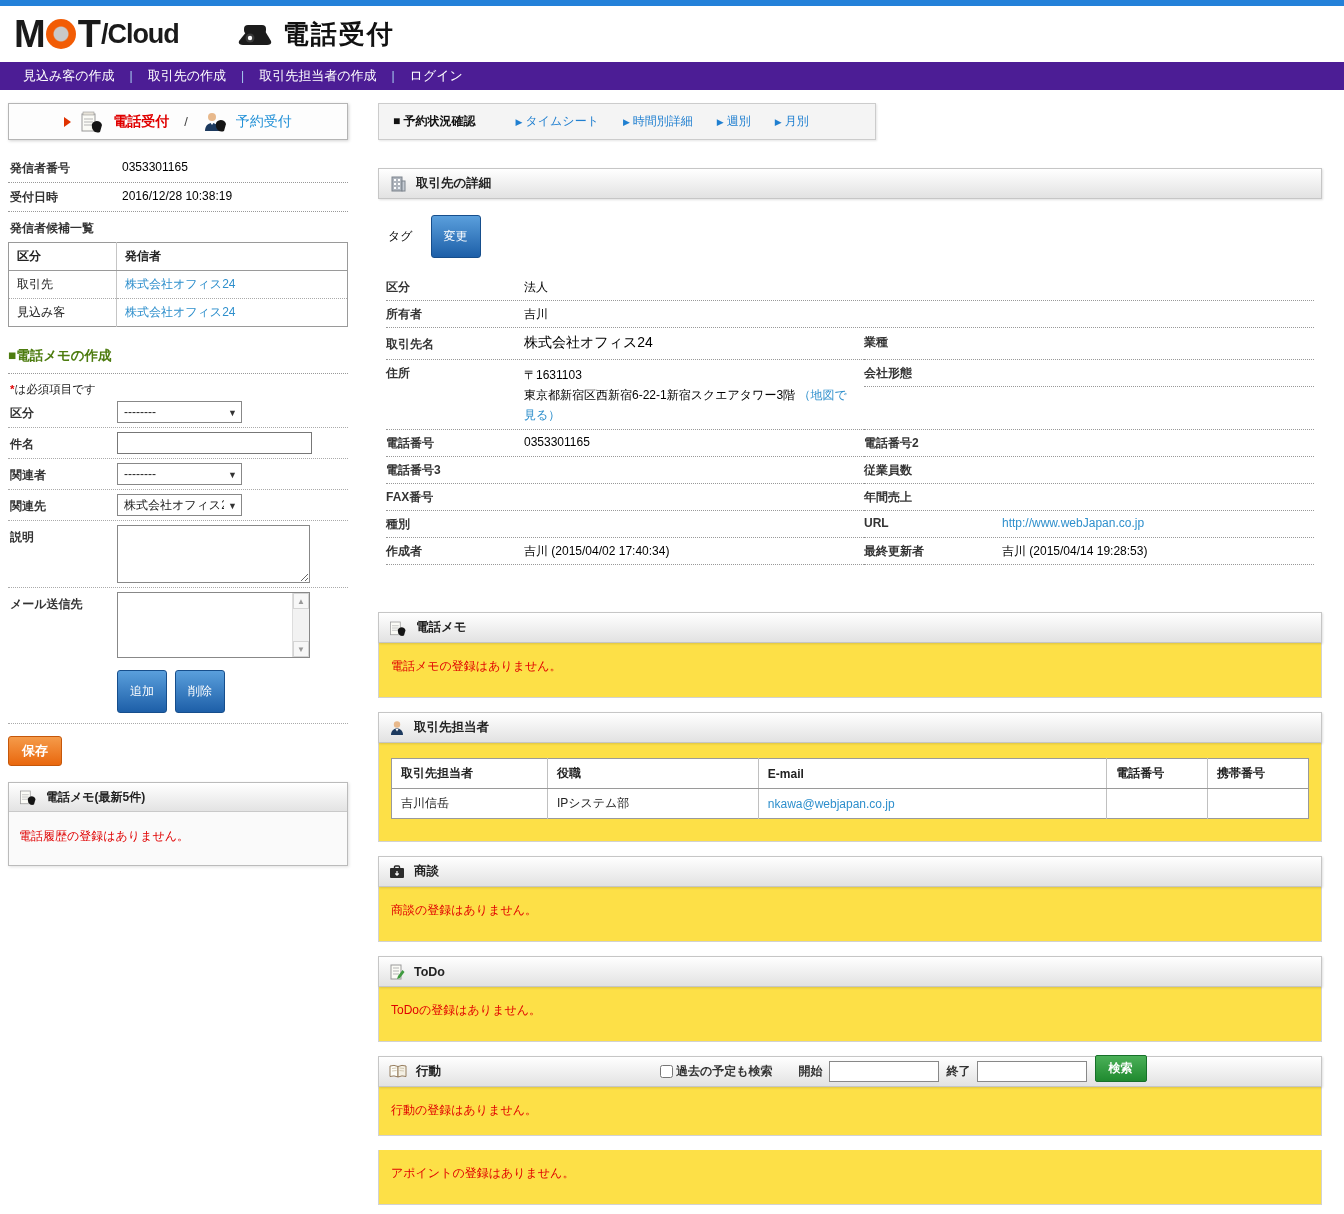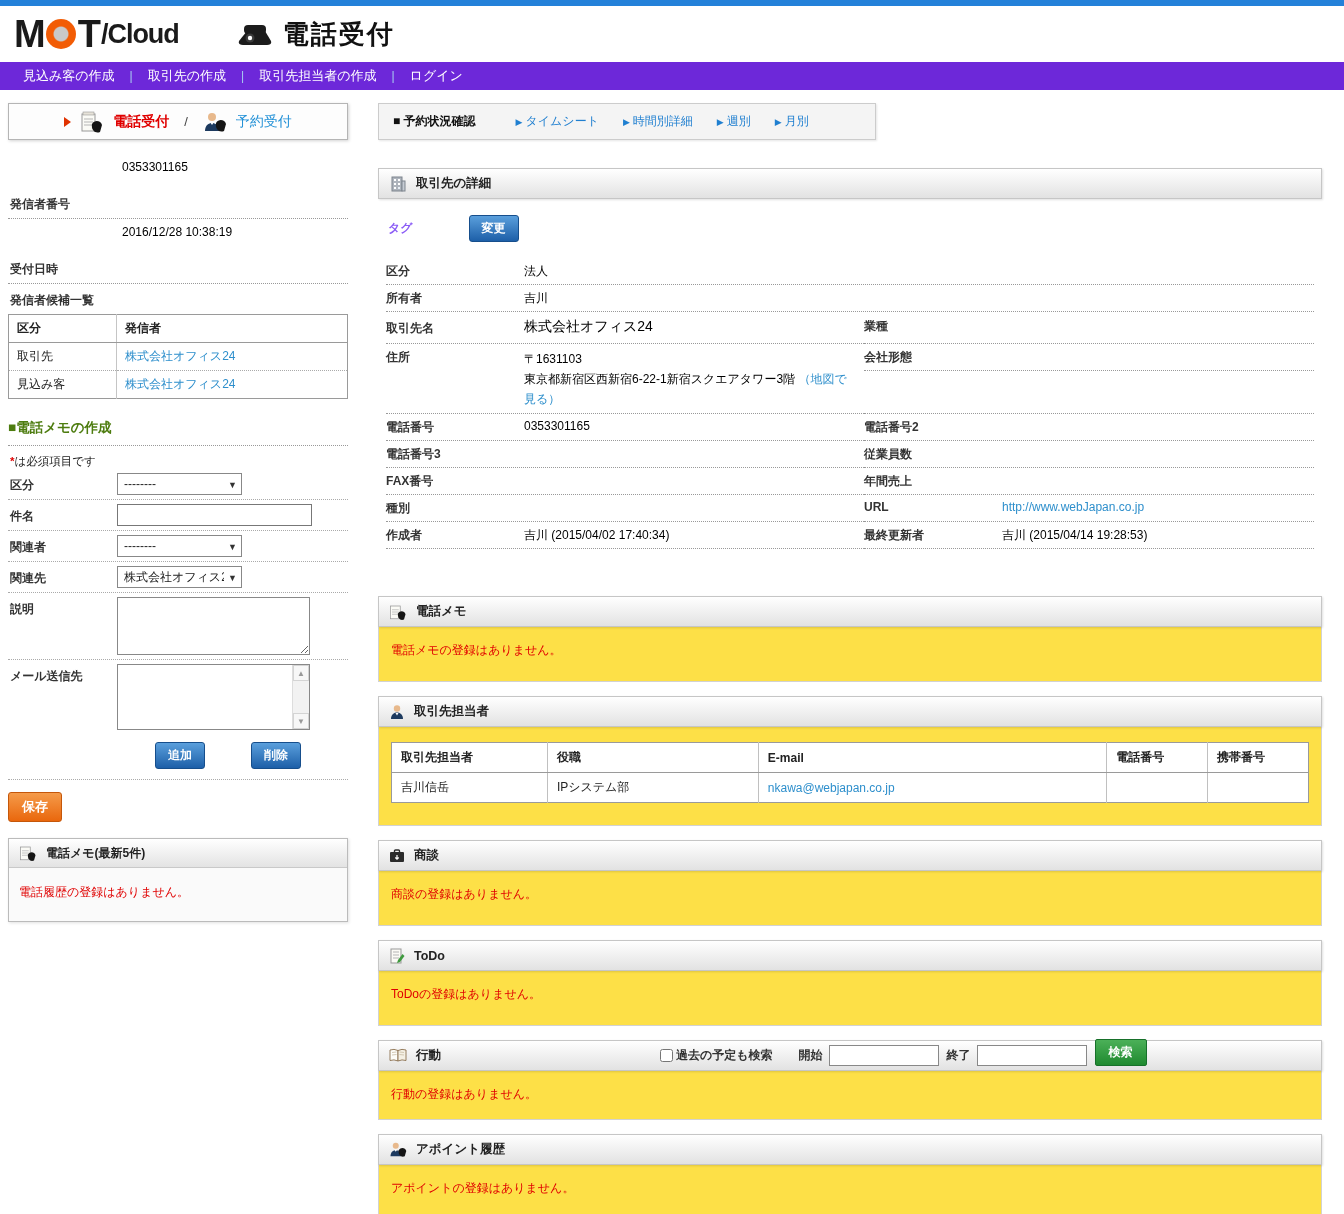--- a/index.html
+++ b/index.html
@@ -13,39 +13,39 @@
   .topstrip { height:6px; background:#2381d9; }
   .header { height:56px; display:flex; align-items:center; padding:0 14px; }
   .logo { display:flex; align-items:center; font-weight:bold; color:#1a1a1a; }
   .logo-m, .logo-t { font-size:38px; font-weight:800; letter-spacing:-2px; }
   .logo-o { display:inline-block; width:30px; height:30px; border-radius:50%;
     background:radial-gradient(circle,#c9c9c9 0 32%,#f25c05 38% 100%); margin:0 2px; }
   .logo-cloud { font-size:27px; font-weight:800; margin-left:2px; letter-spacing:-1px; }
   .app-title-wrap { display:flex; align-items:center; margin-left:56px; }
   .app-title { font-size:26px; font-weight:bold; color:#111; letter-spacing:2px; margin-left:10px; }
   
-  .navbar { height:28px; background:#6d28d9; display:flex; align-items:center; padding:0 8px; }
+  .navbar { height:28px; background:#4c1d95; display:flex; align-items:center; padding:0 8px; }
   .nav-item { color:#fff; font-size:13px; padding:0 15px; cursor:pointer; white-space:nowrap; }
   .nav-sep { color:#a8cdf0; font-size:12px; }
   
   .content { display:flex; padding:13px 22px 14px 8px; gap:30px; align-items:flex-start; }
   .sidebar { width:340px; flex-shrink:0; }
   .main { flex:1; min-width:0; }
   
   .tab-box { border:1px solid #b5b5b5; background:#fdfdfd; height:37px; display:flex;
     align-items:center; justify-content:center; gap:9px; box-shadow:1px 1px 3px rgba(0,0,0,.18); }
   .red-arrow { width:0; height:0; border-left:7px solid #e03200;
     border-top:5px solid transparent; border-bottom:5px solid transparent; }
   .tab-phone { color:#e00000; font-weight:bold; font-size:14px; }
   .tab-sep { color:#444; font-size:13px; padding:0 6px; }
   .tab-reserve { color:#1f8fd6; font-weight:normal; font-size:14px; cursor:pointer; }
   .icon { display:inline-flex; flex-shrink:0; }
   .info-rows { margin-top:14px; }
   .info-row { display:flex; padding:6px 2px 5px; border-bottom:1px dotted #999; }
-  .info-label { width:112px; font-weight:bold; color:#333; flex-shrink:0;margin-top:36px; }
+  .info-label { width:112px; font-weight:bold; color:#333; flex-shrink:0; }
   .info-value { color:#000; }
   .cand-title { font-weight:bold; color:#333; padding:8px 2px 5px; }
   .cand-table { width:100%; border-collapse:collapse; border:1px solid #9a9a9a; background:#fff; }
   .cand-table th { text-align:left; font-weight:bold; padding:5px 8px;
     border-bottom:1px solid #9a9a9a; }
   .cand-table td { padding:5px 8px; border-top:1px dotted #aaa; }
   .cand-table th + th, .cand-table td + td { border-left:1px solid #c5c5c5; }
   .link { color:#2e8fcc; cursor:pointer; text-decoration:none; }
   
   .form-title { font-weight:bold; font-size:13.5px; color:#4d7c0f; margin-top:20px;
@@ -64,22 +64,22 @@
   .desc-textarea { width:193px; height:58px; border:1px solid #888; resize:both;
     font:inherit; background:#fff; }
   .mail-box { width:193px; height:66px; border:1px solid #888; background:#fff; position:relative; }
   .mail-scrollbar { position:absolute; right:0; top:0; bottom:0; width:17px;
     background:#f2f2f2; border-left:1px solid #ddd; display:flex;
     flex-direction:column; justify-content:space-between; }
   .scroll-btn { height:16px; display:flex; align-items:center; justify-content:center;
     background:#f7f7f7; border:1px solid #d4d4d4; color:#999; font-size:8px; cursor:pointer; }
   .mail-btn-row { display:flex; gap:8px; margin:8px 0 2px 109px; }
   .btn-blue { background:linear-gradient(#5a9fdc,#1d5fa8); border:1px solid #164e8c; color:#fff;
-    font-weight:bold; font-size:12px; padding:4px 12px; border-radius:3px; cursor:pointer;
-    font-family:inherit;margin-left:38px; }
+    font-weight:normal; font-size:12px; padding:12px 12px; border-radius:3px; cursor:pointer;
+    font-family:inherit; }
   .form-bottom-rule { border-bottom:1px dotted #aaa; margin-top:10px; }
   .btn-save { background:linear-gradient(#f59b4a,#e9670d); border:1px solid #c5570a; color:#fff;
     font-weight:bold; font-size:13px; padding:5px 13px; border-radius:3px; margin:12px 0 16px;
     cursor:pointer; font-family:inherit; }
   .memo-panel { border:1px solid #bbb; box-shadow:1px 1px 3px rgba(0,0,0,.12); }
   .memo-panel-header { height:29px; background:linear-gradient(#ffffff,#e3e3e3);
     border-bottom:1px solid #c9c9c9; display:flex; align-items:center; gap:9px; padding:0 10px;
     font-weight:bold; color:#222; }
   .memo-panel-body { padding:16px 10px 20px; background:#fafafa; }
   .empty-msg { color:#e00000; font-size:12px; }
@@ -93,21 +93,21 @@
   .section { margin-bottom:14px; }
   .section-header { position:relative; height:31px; display:flex; align-items:center; gap:9px;
     padding:0 10px; background:linear-gradient(#ffffff,#e2e2e2); border:1px solid #c6c6c6;
     box-shadow:1px 1px 2px rgba(0,0,0,.12); }
   .section-title { font-weight:bold; font-size:12.5px; color:#222; }
   .section-body { border:1px solid #d2d2d2; border-top:none; background:#fde047;
     padding:15px 12px 22px; }
   .section-body.plain { border:none; background:#fff; padding:0 8px 10px; }
   
   .tag-row { display:flex; align-items:center; gap:18px; margin:16px 0 16px 2px; }
-  .tag-label { font-weight:bold; color:#8b5cf6; }
+  .tag-label { font-weight:normal; color:#000000; }
   .d-row { display:flex; border-bottom:1px dotted #999; padding:5px 0 4px; }
   .d-label { width:138px; font-weight:bold; color:#333; flex-shrink:0; }
   .d-value { color:#000; }
   .detail-grid { display:grid; grid-template-columns:478px 1fr; }
   .g-cell { border-bottom:1px dotted #999; padding:5px 0 4px; display:flex; }
   .g-cell .d-label { width:138px; }
   .g-cell.tall { padding:6px 0; }
   .name-big { font-size:14px; }
   .r-split { display:flex; flex-direction:column; border-bottom:1px dotted #999; }
   .r-split .sub { display:flex; padding:5px 0 4px; border-bottom:1px dotted #999; }
@@ -512,30 +512,19 @@
           <input type="text" class="date-input" style="">
           <button class="btn-green">検索</button>
         </span>
       </div>
       <div class="section-body" style="padding-bottom:16px;">
         <span class="empty-msg">行動の登録はありません。</span>
       </div>
     </div>
 
     <div class="section">
-      <div class="section-header">
-        <span class="icon">
-          <svg width="18" height="17" viewBox="0 0 24 22">
-            <circle cx="9" cy="6" r="4" fill="#e8b98c"></circle>
-            <path d="M2 20 c0-6 4-8 7-8 s7 2 7 8 z" fill="#1d3a5f"></path>
-            <path d="M7 11 l2 3 l2 -3 z" fill="#fff"></path>
-            <path d="M13 12 c3 -5 9 -3 10 1 l-2 7 c-5 2 -9 -2 -8 -8 z" fill="#151515"></path>
-          </svg>
-        </span>
-        <span class="section-title">アポイント履歴</span>
-      </div>
       <div class="section-body">
         <span class="empty-msg">アポイントの登録はありません。</span>
       </div>
     </div>
 
   </div>
 </div>
 
 </body></html>

